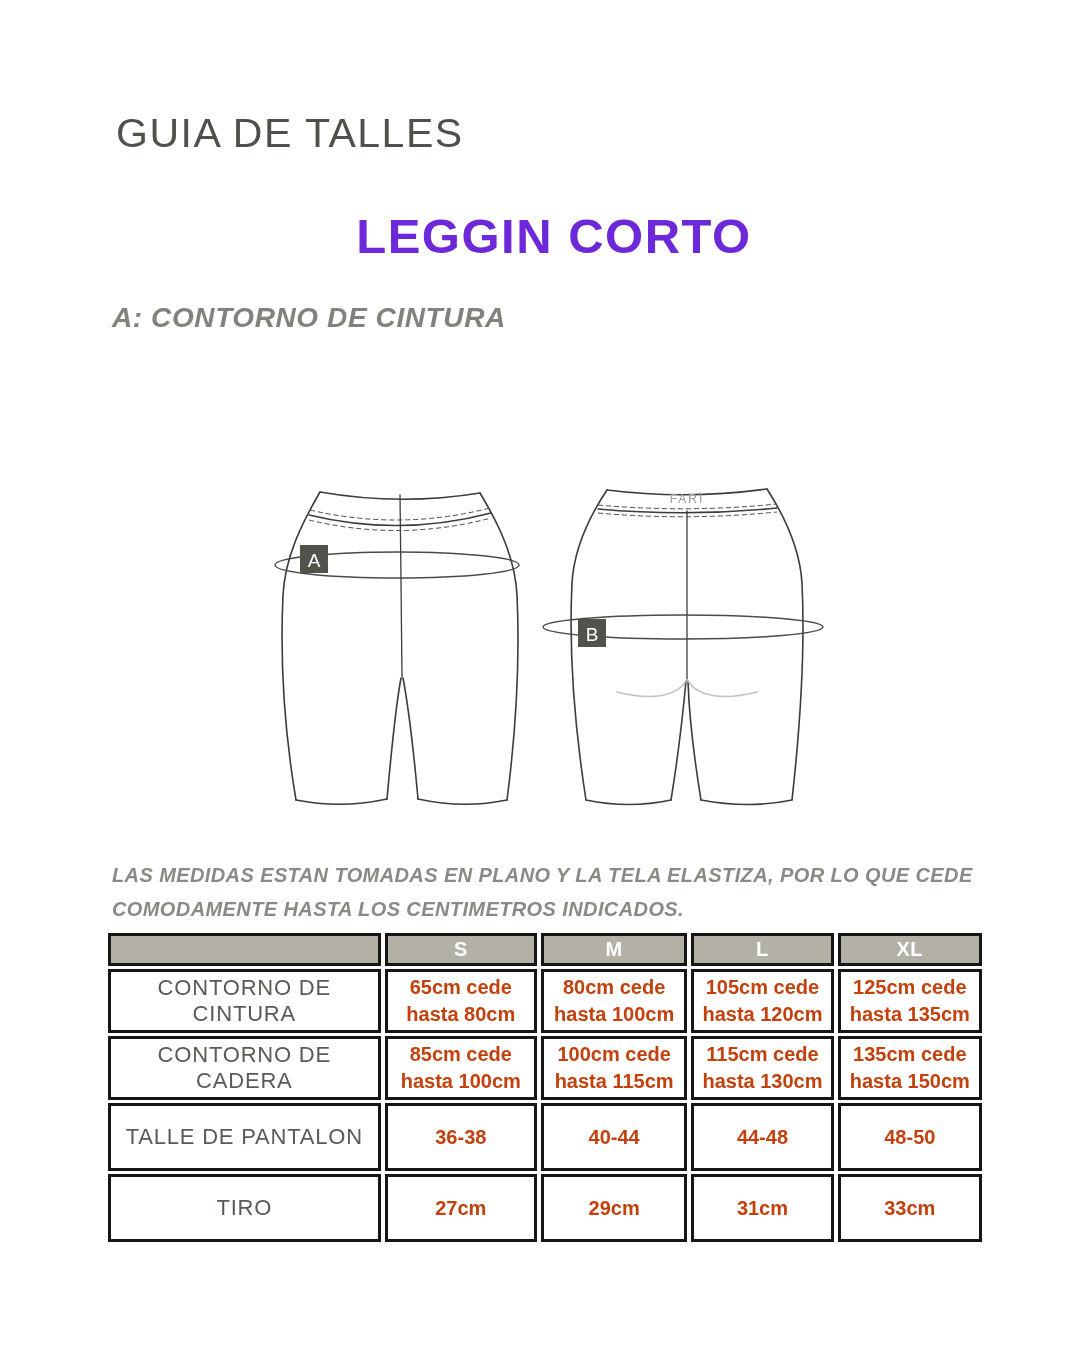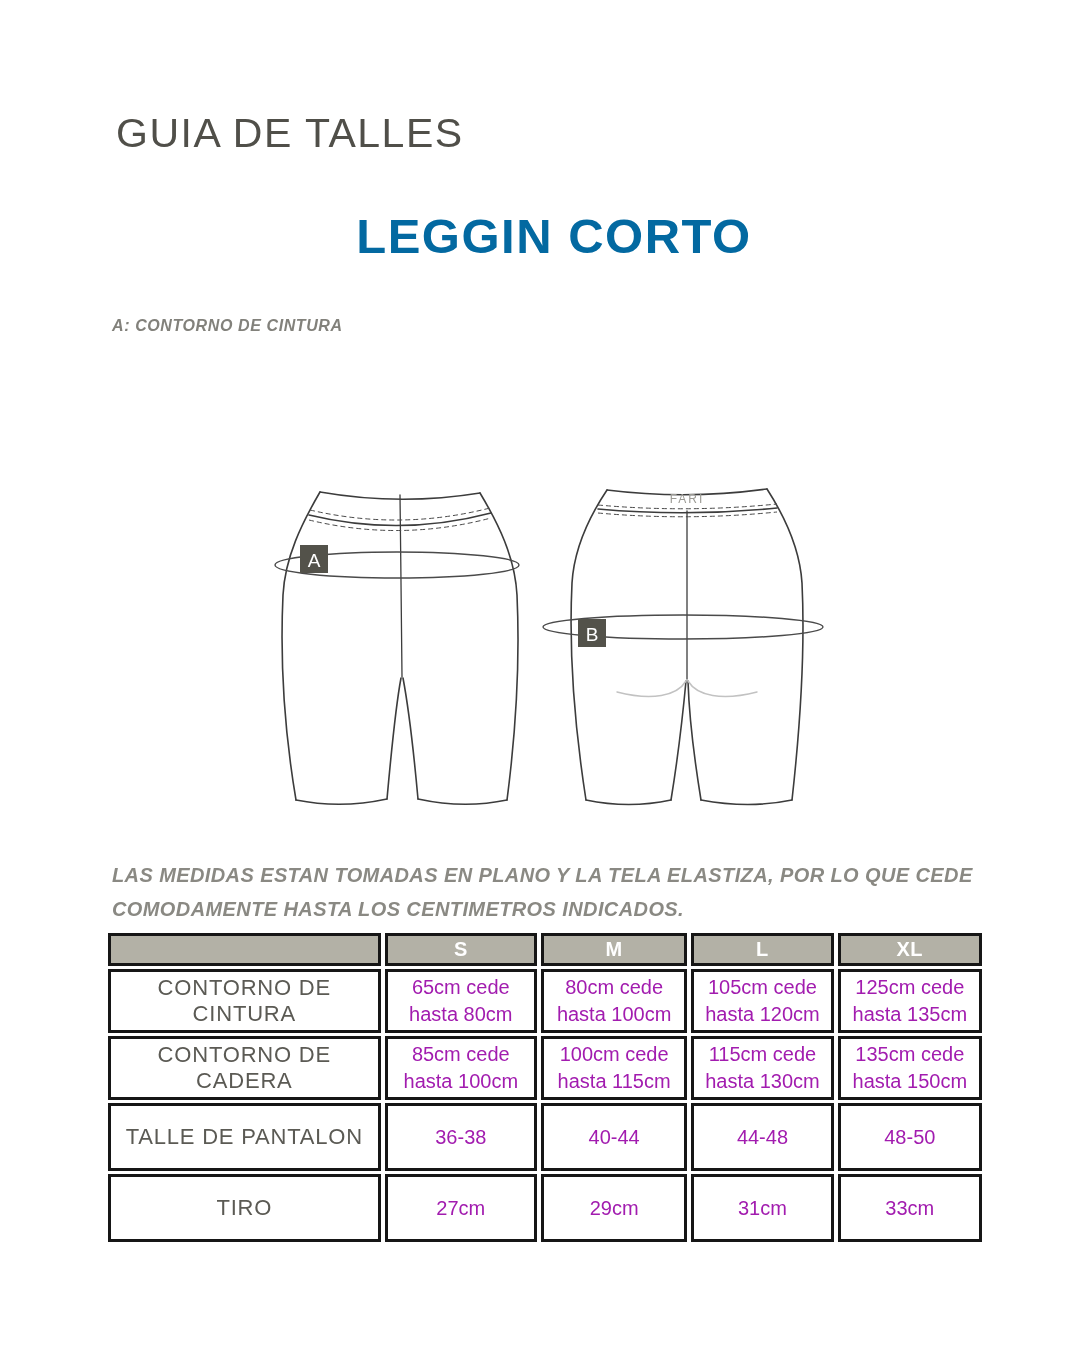--- a/index.html
+++ b/index.html
@@ -6,25 +6,25 @@
   .page{
     position:relative;width:1080px;height:1350px;background:#ffffff;overflow:hidden;
     font-family:"Liberation Sans", sans-serif;
   }
   .page-title{
     position:absolute;left:112px;top:106px;margin:4px;
     font-size:41px;font-weight:400;letter-spacing:1.5px;color:#504f49;
   }
   .product-title{
     position:absolute;left:0;right:0;top:208px;margin:0;text-align:center;text-indent:28px;
-    font-size:49px;font-weight:700;letter-spacing:1.5px;color:#0369a1;
+    font-size:49px;font-weight:700;letter-spacing:1.5px;color:#6d28d9;
   }
   .legend{position:absolute;left:112px;top:302px;}
   .legend p{
-    margin:15px 0 14px 0;font-size:16px;font-weight:700;font-style:italic;
+    margin:0 0 14px 0;font-size:28px;font-weight:700;font-style:italic;
     letter-spacing:0.6px;color:#82817b;
   }
   .diagram{position:absolute;left:240px;top:455px;}
   .note{
     position:absolute;left:112px;top:858px;width:884px;margin:0;
     font-size:20px;font-weight:700;font-style:italic;line-height:34px;
     letter-spacing:0.4px;color:#8a8983;
   }
   table.size-table{
     position:absolute;left:104px;top:930px;width:882px;
@@ -35,21 +35,21 @@
     text-align:center;vertical-align:middle;padding:2px 6px;
   }
   table.size-table th{
     background:#b3b1a6;color:#ffffff;font-size:20px;font-weight:600;
     letter-spacing:0.5px;height:32px;padding:2px 0;
   }
   table.size-table td.rowlabel{
     font-size:22px;font-weight:400;letter-spacing:0.8px;color:#5b5a54;
   }
   table.size-table td.val{
-    font-size:20px;font-weight:400;color:#a21caf;line-height:27px;
+    font-size:20px;font-weight:700;color:#c2410c;line-height:27px;
   }
   tbody tr:nth-child(1) td, tbody tr:nth-child(2) td{height:60px;}
   tbody tr:nth-child(3) td, tbody tr:nth-child(4) td{height:68px;}
   .outline{fill:none;stroke:#3c3c3c;stroke-width:1.6;stroke-linecap:round;}
   .seam{fill:none;stroke:#3c3c3c;stroke-width:1.3;stroke-linecap:round;}
   .stitch{fill:none;stroke:#4a4a4a;stroke-width:1;stroke-dasharray:5 3;}
   .tape{fill:none;stroke:#4a4a4a;stroke-width:1.4;}
   .soft{fill:none;stroke:#c2c2c2;stroke-width:1.5;stroke-linecap:round;}
   .marker-box{fill:#53524a;}
   .marker-letter{

